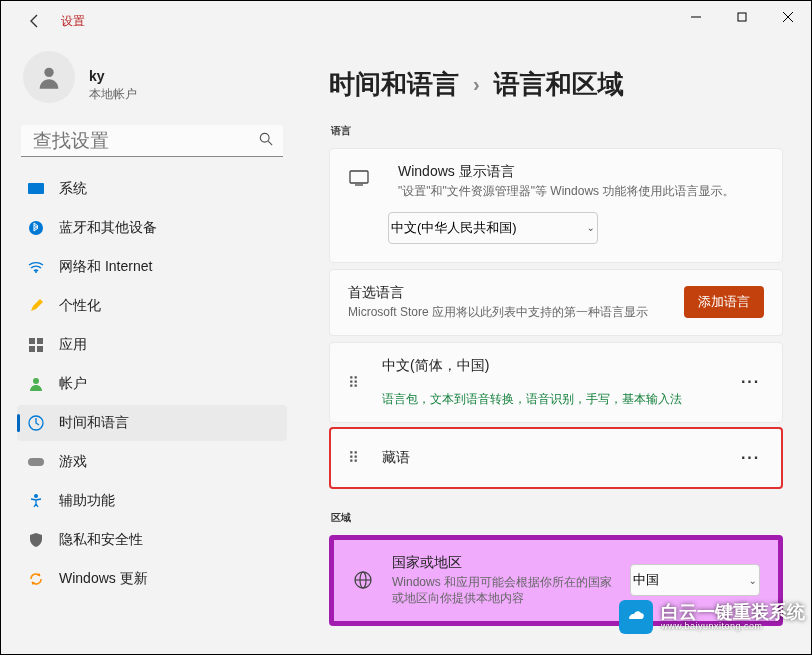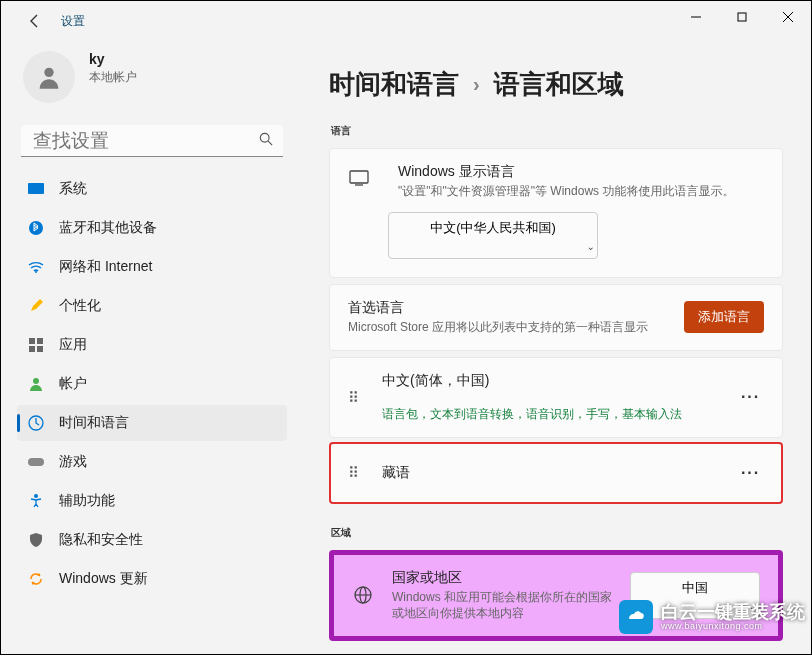--- a/index.html
+++ b/index.html
@@ -1,27 +1,27 @@
 <!DOCTYPE html>
 <html><head>
 <meta charset="utf-8">
 <style>
   * { box-sizing: border-box; margin: 0; padding: 0; font-family: "Segoe UI", "Microsoft YaHei", sans-serif; }
   body { width: 812px; height: 655px; background: #f3f3f3; overflow: hidden; position: relative; border: 1px solid #000; }
   
   .titlebar { height: 40px; display: flex; align-items: center; padding-left: 22px; }
   .back-btn { width: 24px; height: 24px; display: flex; align-items: center; justify-content: center; cursor: pointer; font-size: 16px; color: #333; }
-  .app-title { margin-left: 14px; font-size: 12px; color: #0c4a6e; }
+  .app-title { margin-left: 14px; font-size: 12px; color: #b91c1c; }
   .win-controls { position: absolute; top: 0; right: 0; display: flex; }
   .win-btn { width: 46px; height: 32px; display: flex; align-items: center; justify-content: center; font-size: 12px; cursor: pointer; }
   
   .layout { display: flex; height: calc(100% - 40px); }
   
   .sidebar { width: 300px; padding: 0 14px 0 16px; flex-shrink: 0; }
-  .profile { display: flex; align-items: flex-start; padding: 10px 6px 18px; gap: 14px; }
+  .profile { display: flex; align-items: flex-end; padding: 10px 6px 18px; gap: 14px; }
   .avatar { width: 52px; height: 52px; border-radius: 50%; background: #e8e8e8; display: flex; align-items: center; justify-content: center; }
   .avatar svg { width: 28px; height: 28px; fill: #7a7a7a; }
   .username { font-size: 14px; font-weight: 600; color: #222; }
   .account-type { font-size: 12px; color: #666; margin-top: 2px; }
   
   .search { margin: 4px 4px 14px; position: relative; }
   .search input { width: 100%; height: 32px; border: none; border-bottom: 1px solid #888; background: #fbfbfb; padding: 0 34px 0 12px; font-size: 19px; outline: none; border-radius: 4px 4px 0 0; }
   .search .sicon { position: absolute; right: 10px; top: 7px; color: #555; font-size: 14px; }
   
   .nav { list-style: none; }
@@ -36,21 +36,21 @@
   .section-label { font-size: 10px; font-weight: 600; color: #333; margin: 0 0 10px 2px; }
   
   .card { background: #fbfbfb; border: 1px solid #e8e8e8; border-radius: 4px; margin-bottom: 6px; padding: 14px 18px; }
   .card-row { display: flex; align-items: flex-start; gap: 28px; }
   .card-icon { width: 22px; height: 22px; display: flex; align-items: center; justify-content: center; color: #444; flex-shrink: 0; margin-top: 4px; }
   .card-body { flex: 1; }
   .card-title { font-size: 14px; color: #222; }
   .card-sub { font-size: 12px; color: #666; margin-top: 2px; line-height: 1.4; }
   .card-action { flex-shrink: 0; display: flex; align-items: center; }
   
-  .dropdown { background: #fbfbfb; border: 1px solid #ccc; border-radius: 4px; padding: 6px 2px; font-size: 13px; display: flex; align-items: center; gap: 4px; cursor: pointer; min-width: 100px; flex-direction: column; }
+  .dropdown { background: #fbfbfb; border: 1px solid #ccc; border-radius: 4px; padding: 6px 2px; font-size: 13px; display: flex; align-items: center; gap: 28px; cursor: pointer; min-width: 100px; }
   .dropdown .chev { font-size: 10px; color: #555; margin-left: auto; }
   .dropdown.lang { margin: 12px 0 4px 40px; width: 210px; justify-content: space-between; }
   
   .btn-primary { background: #c2410c; color: #fff; border: none; border-radius: 4px; padding: 7px 14px; font-size: 13px; cursor: pointer; }
   
   .lang-item { background: #fbfbfb; border: 1px solid #e8e8e8; border-radius: 4px; margin-bottom: 4px; padding: 14px 18px; display: flex; align-items: center; gap: 18px; }
   .lang-item.highlighted { border: 2px solid #e03030; padding: 20px 17px; }
   .drag { width: 16px; color: #555; font-size: 15px; line-height: 1; letter-spacing: 1px; cursor: grab; }
   .lang-body { flex: 1; }
   .lang-name { font-size: 14px; color: #222; }

